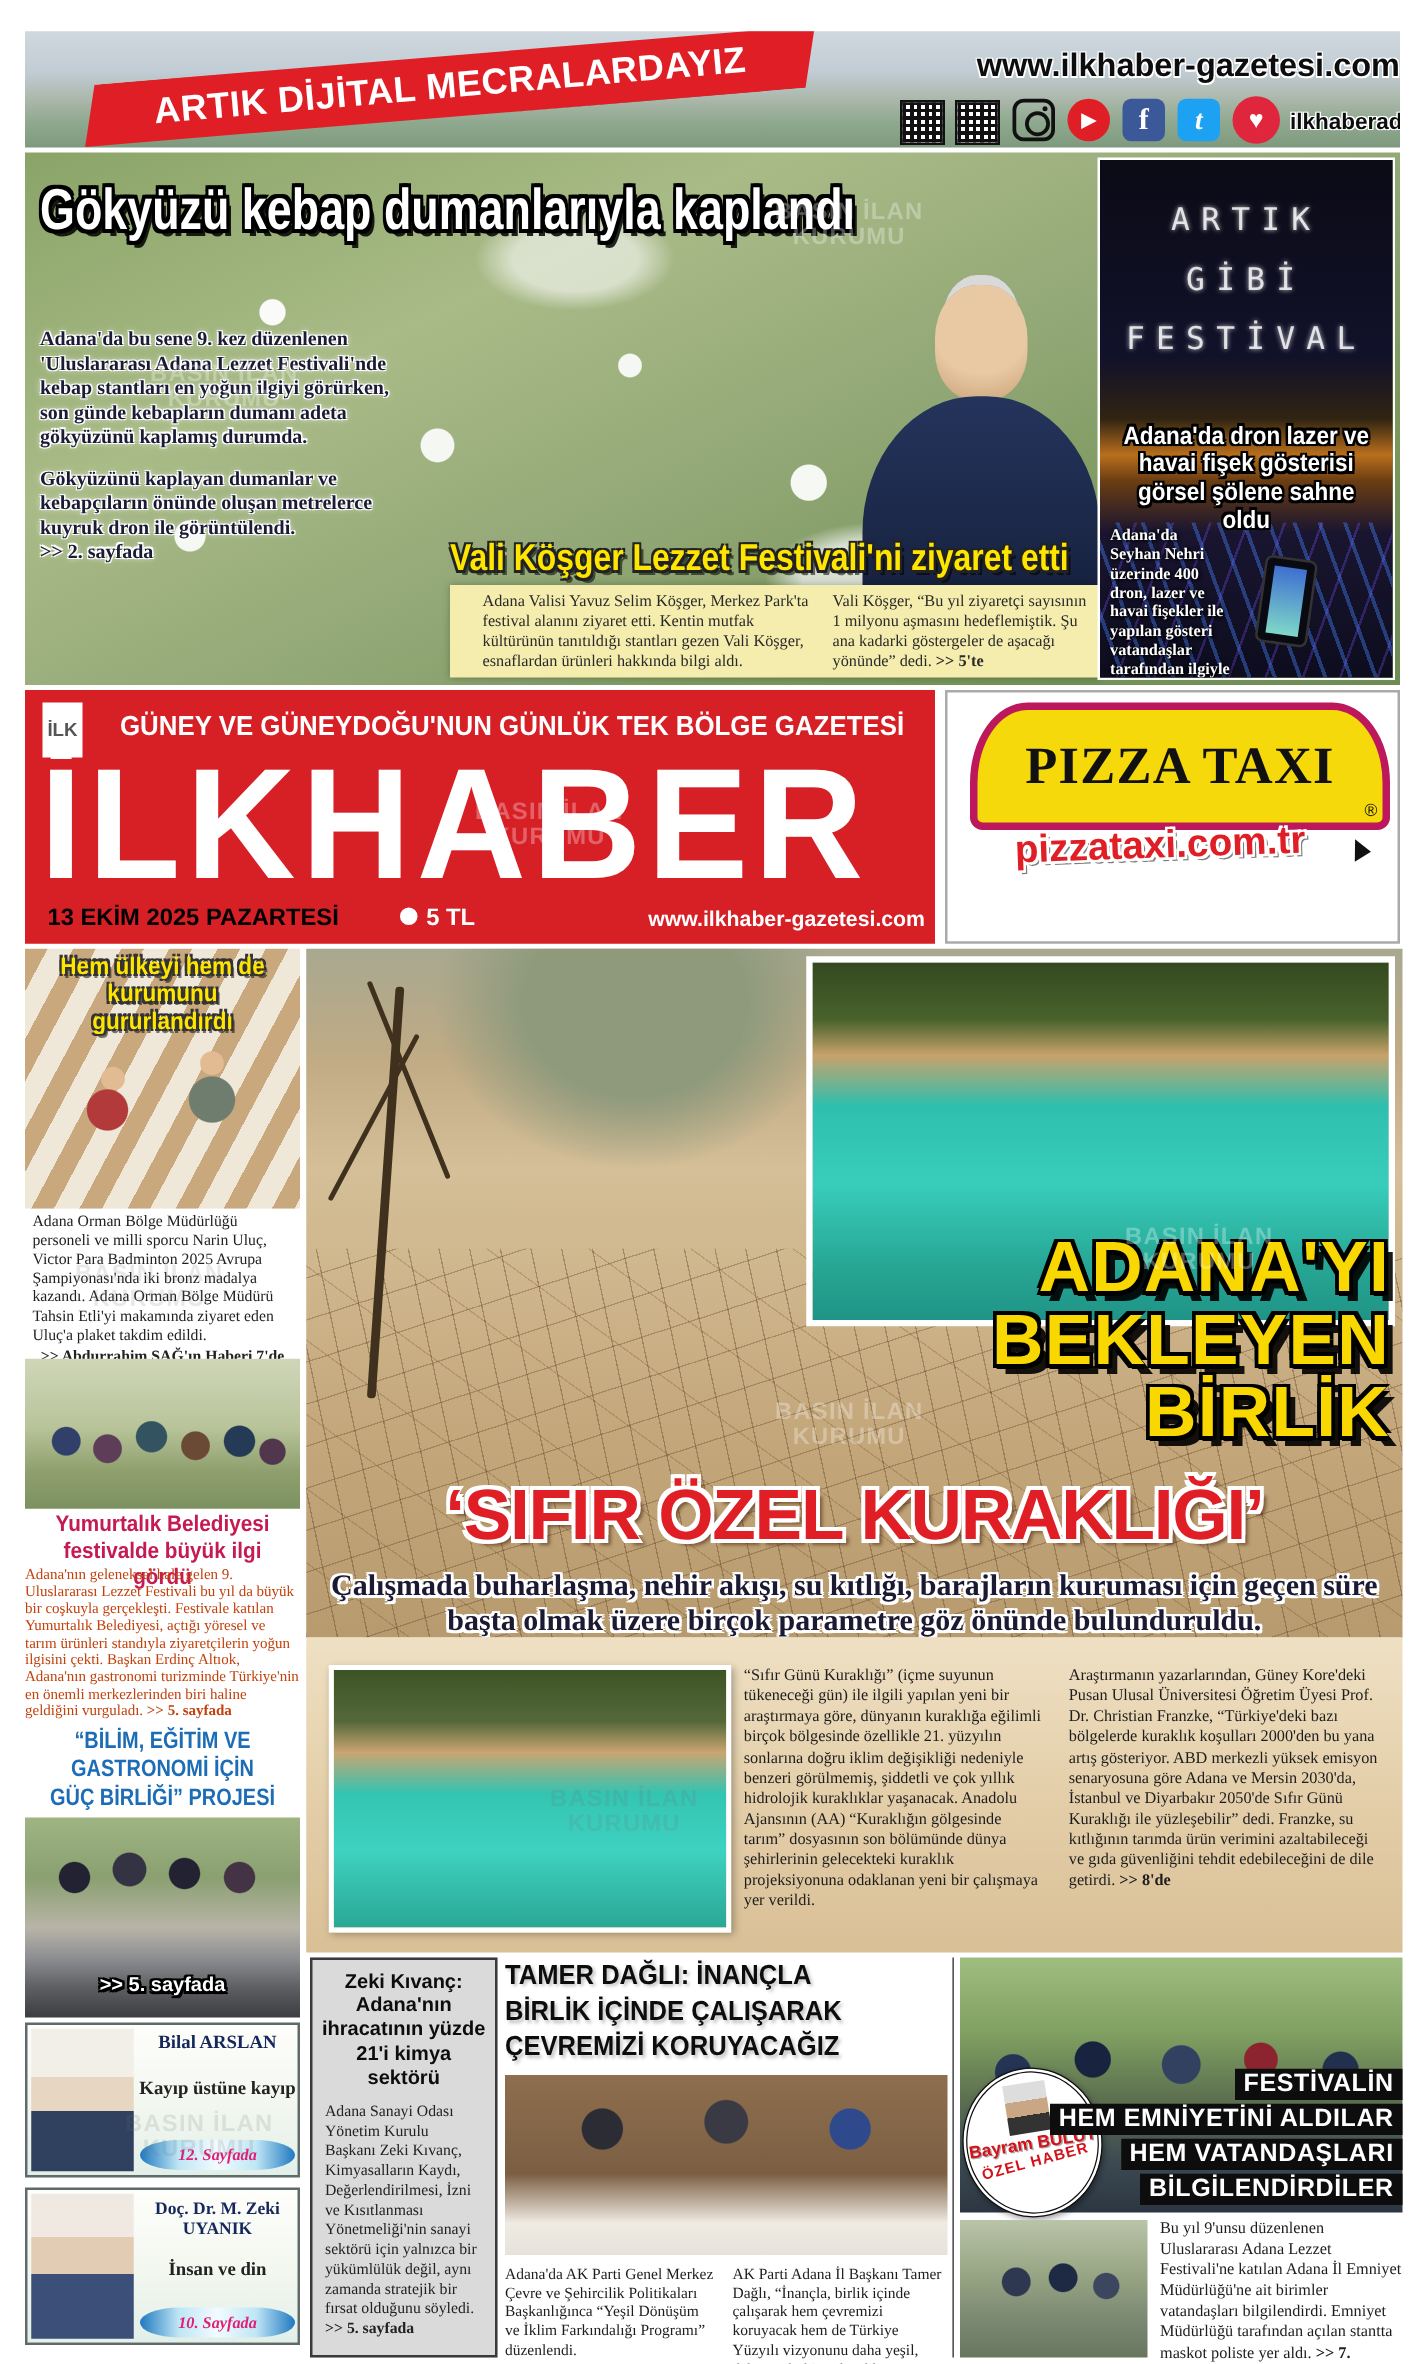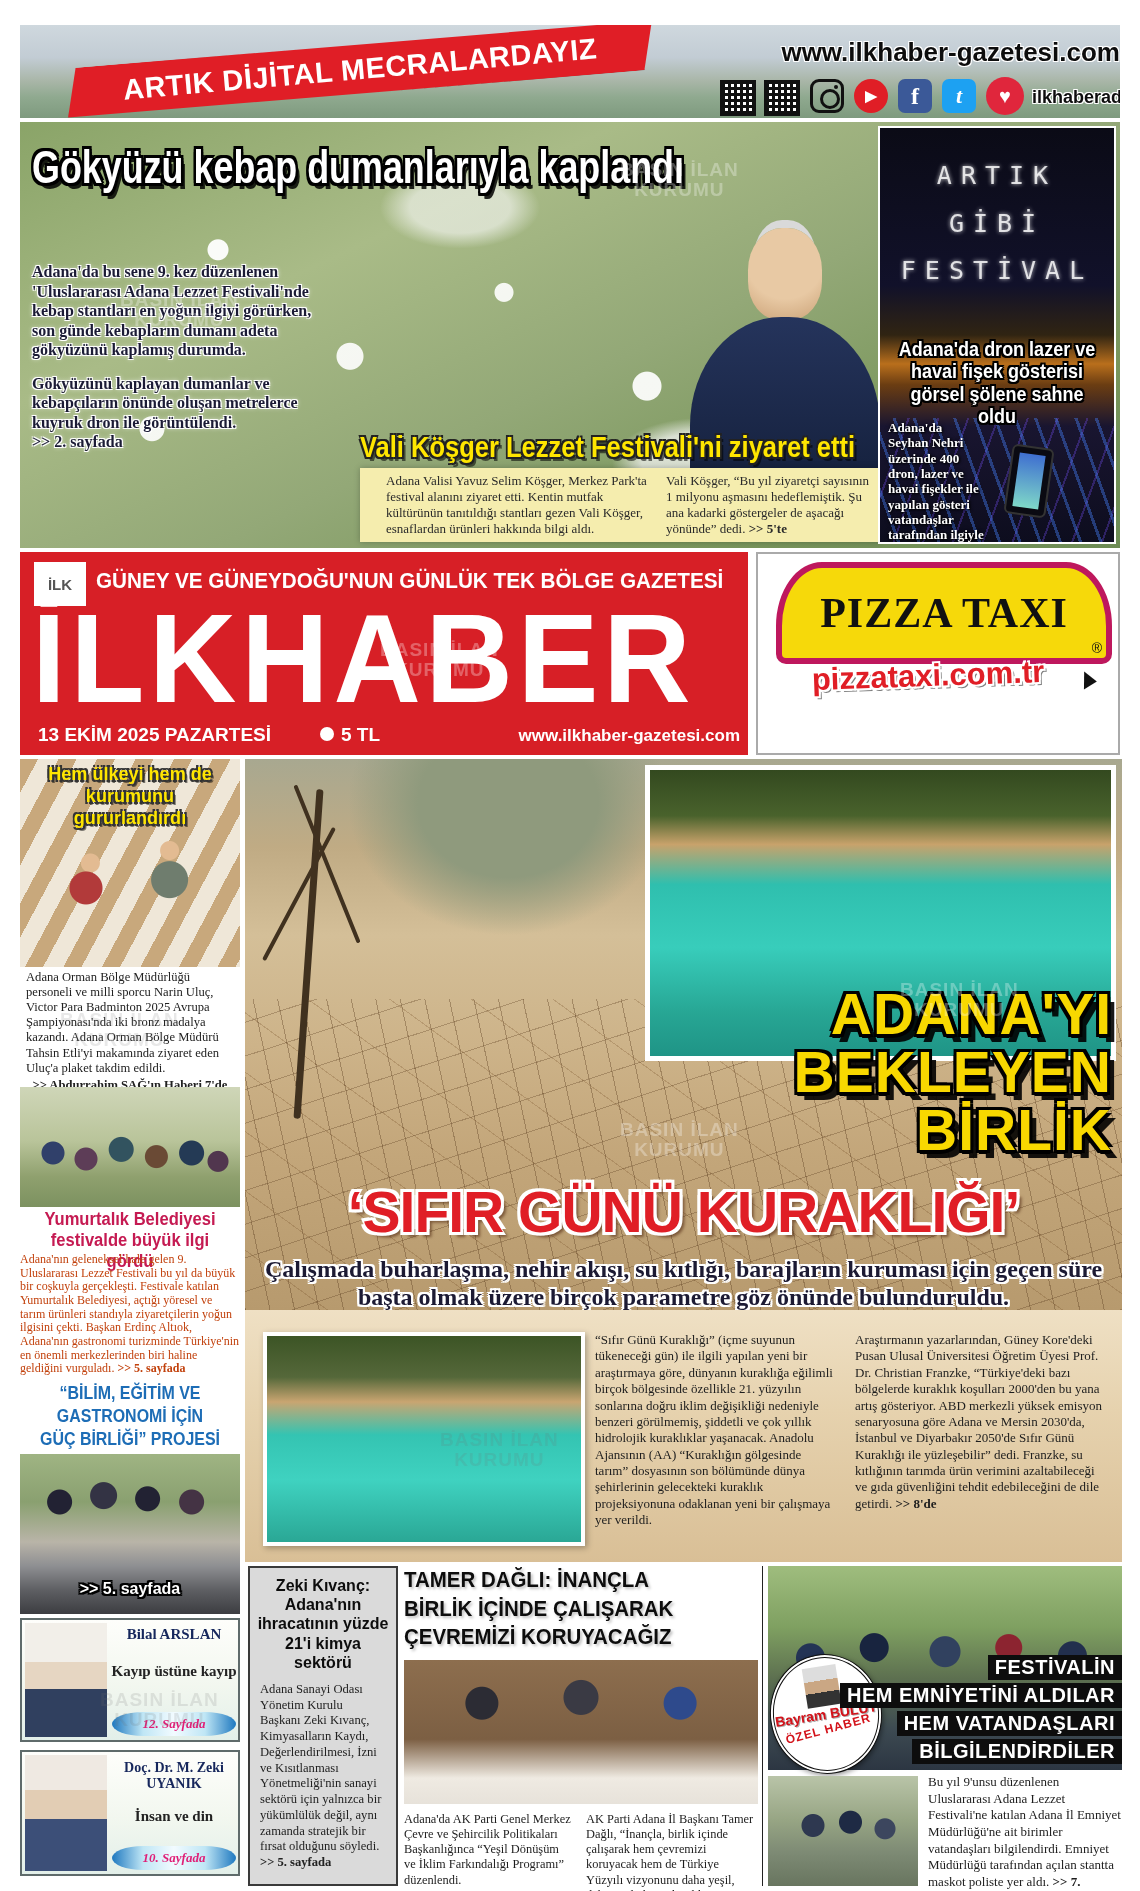--- a/index.html
+++ b/index.html
@@ -193,26 +193,26 @@
       <div class="abs phone" style="left:128px;top:318px;width:38px;height:66px;"></div>
       <div class="abs ctr b ol-b" style="left:4px;top:210px;width:226px;font-size:20px;line-height:1.12;color:#fff;transform:scaleX(0.9);transform-origin:center top;">Adana'da dron lazer ve havai fişek gösterisi görsel şölene sahne oldu</div>
       <div class="abs serif b" style="left:8px;top:292px;width:96px;font-size:13px;line-height:1.18;color:#fff;text-shadow:1px 1px 2px #000,0 0 4px #000;">
         <span>Adana'da Seyhan Nehri üzerinde 400 dron, lazer ve havai fişekler ile yapılan gösteri vatandaşlar tarafından ilgiyle izlendi.</span>
         
       </div>
     </div>
   </div>
 
   <div class="ph redbox" style="left:20px;top:552px;width:728px;height:203px;">
-    <div class="abs" style="left:14px;top:10px;width:52px;height:44px;background:#fff;display:flex;align-items:center;justify-content:center;">
+    <div class="abs" style="left:14px;top:10px;width:32px;height:44px;background:#fff;display:flex;align-items:center;justify-content:center;">
       <span class="b" style="font-size:15px;color:#555;">İLK</span>
     </div>
     <div class="abs b" style="left:76px;top:16px;width:646px;font-size:22px;color:#fff;white-space:nowrap;transform:scaleX(0.94);transform-origin:left top;">GÜNEY VE GÜNEYDOĞU'NUN GÜNLÜK TEK BÖLGE GAZETESİ</div>
     <div class="abs title-ilk" style="left:12px;top:44px;font-size:126px;">İLKHABER</div>
-    <div class="abs b" style="left:18px;top:172px;font-size:19px;color:#ffffff;">13 EKİM 2025 PAZARTESİ</div>
+    <div class="abs b" style="left:18px;top:172px;font-size:19px;color:#000000;">13 EKİM 2025 PAZARTESİ</div>
     <div class="abs b" style="left:300px;top:172px;font-size:19px;color:#fff;">
       <span style="display:inline-block;width:14px;height:14px;background:#fff;border-radius:50%;margin-right:7px;"></span><span>5 TL</span>
     </div>
     <div class="abs b" style="left:470px;top:174px;width:250px;font-size:17px;color:#fff;text-align:right;">www.ilkhaber-gazetesi.com</div>
   </div>
 
   <div class="ph" style="left:756px;top:552px;width:364px;height:203px;background:#fff;border:2px solid #aaa;box-sizing:border-box;">
     <div class="abs taxi" style="left:18px;top:8px;width:324px;height:90px;">
       <span class="b serif" style="font-size:42px;letter-spacing:1px;">PIZZA TAXI</span>
       <span style="position:absolute;right:4px;bottom:2px;font-size:14px;">®</span>
@@ -268,21 +268,21 @@
 
     <div class="ph lake" style="left:400px;top:6px;width:471px;height:296px;border:5px solid #fff;box-sizing:border-box;"></div>
 
     <div class="abs kicker" style="left:455px;top:226px;width:412px;font-size:57px;text-align:right;">
       <div>ADANA'YI</div>
       <div>BEKLEYEN</div>
       <div>BİRLİK</div>
     </div>
 
     <div class="abs ctr b" style="left:6px;top:420px;width:865px;font-size:57px;letter-spacing:-1px;color:#e01e26;white-space:nowrap;
-         text-shadow:-3px -3px 0 #fff,3px -3px 0 #fff,-3px 3px 0 #fff,3px 3px 0 #fff,0 -3px 0 #fff,0 3px 0 #fff,5px 5px 3px rgba(70,30,10,.55);">‘SIFIR GÜNÜ KURAKLIĞI’</div>
+         text-shadow:-3px -3px 0 #fff,3px -3px 0 #fff,-3px 3px 0 #fff,3px 3px 0 #fff,0 -3px 0 #fff,0 3px 0 #fff,5px 5px 3px rgba(70,30,10,.55);">‘SIFIR ÖZEL KURAKLIĞI’</div>
 
     <div class="abs ctr serif b ol-w" style="left:10px;top:496px;width:857px;font-size:24px;line-height:1.18;color:#1c1a33;">Çalışmada buharlaşma, nehir akışı, su kıtlığı, barajların kuruması için geçen süre başta olmak üzere birçok parametre göz önünde bulunduruldu.</div>
   </div>
 
   <div class="ph sandbg" style="left:245px;top:1310px;width:877px;height:252px;">
     <div class="abs ctr serif b ol-w" style="left:10px;top:2px;width:857px;font-size:24px;color:#1c1a33;"></div>
     <div class="ph lake2" style="left:18px;top:22px;width:322px;height:214px;border:4px solid #fff;box-sizing:border-box;box-shadow:2px 2px 6px rgba(0,0,0,.3);"></div>
     <div class="abs serif" style="left:350px;top:22px;width:238px;font-size:13px;line-height:1.26;color:#1d1d1d;">“Sıfır Günü Kuraklığı” (içme suyunun tükeneceği gün) ile ilgili yapılan yeni bir araştırmaya göre, dünyanın kuraklığa eğilimli birçok bölgesinde özellikle 21. yüzyılın sonlarına doğru iklim değişikliği nedeniyle benzeri görülmemiş, şiddetli ve çok yıllık hidrolojik kuraklıklar yaşanacak. Anadolu Ajansının (AA) “Kuraklığın gölgesinde tarım” dosyasının son bölümünde dünya şehirlerinin gelecekteki kuraklık projeksiyonuna odaklanan yeni bir çalışmaya yer verildi.</div>
     <div class="abs serif" style="left:610px;top:22px;width:254px;font-size:13px;line-height:1.26;color:#1d1d1d;">
       <span>Araştırmanın yazarlarından, Güney Kore'deki Pusan Ulusal Üniversitesi Öğretim Üyesi Prof. Dr. Christian Franzke, “Türkiye'deki bazı bölgelerde kuraklık koşulları 2000'den bu yana artış gösteriyor. ABD merkezli yüksek emisyon senaryosuna göre Adana ve Mersin 2030'da, İstanbul ve Diyarbakır 2050'de Sıfır Günü Kuraklığı ile yüzleşebilir” dedi. Franzke, su kıtlığının tarımda ürün verimini azaltabileceği ve gıda güvenliğini tehdit edebileceğini de dile getirdi.</span>

